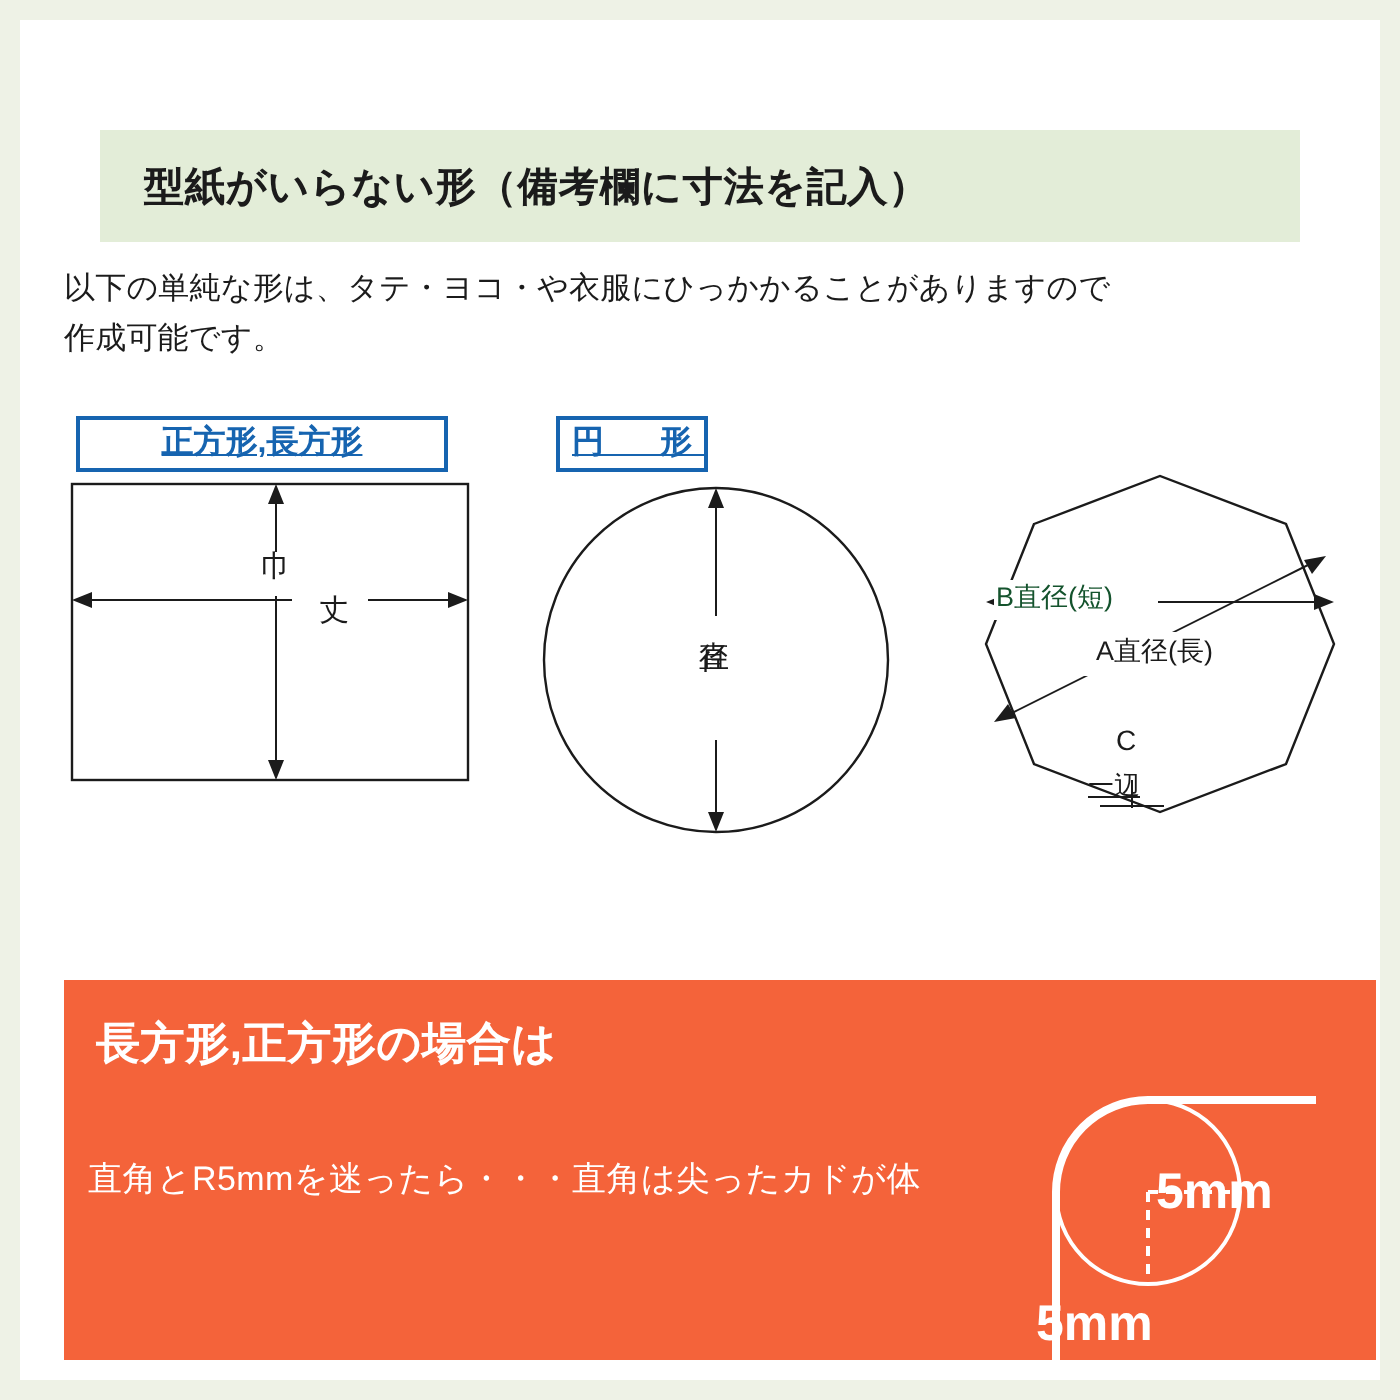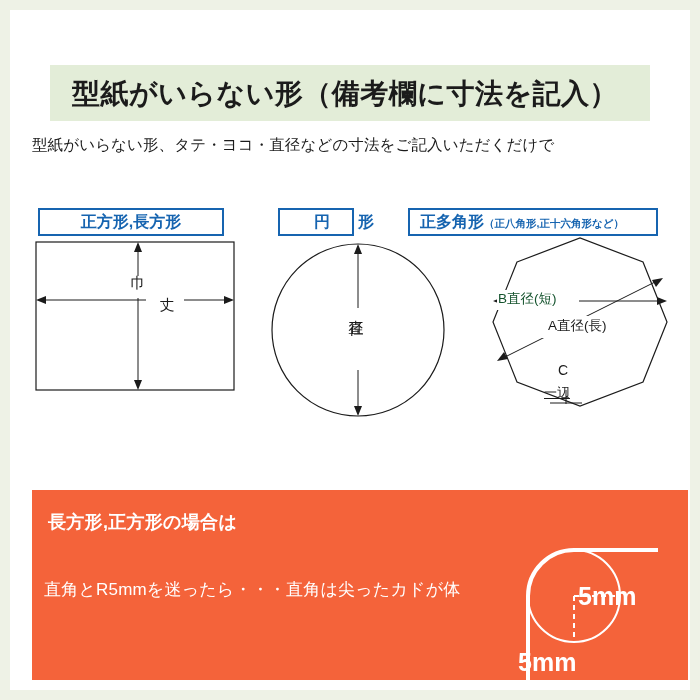--- a/index.html
+++ b/index.html
@@ -21,21 +21,21 @@
   .header-band{
     position:absolute;
     left:40px;top:55px;
     width:600px;height:56px;
     background:#e3edd8;
   }
   .header-title{
     position:absolute;
     left:62px;top:63px;
     width:580px;height:42px;
-    font-size:28px;
+    font-size:20px;
     font-weight:bold;
     letter-spacing:0.5px;
     color:#1b1b1b;
     line-height:42px;
     white-space:nowrap;
   }
 
   
   .intro{
     position:absolute;
@@ -51,23 +51,24 @@
   .chip{
     position:absolute;
     box-sizing:border-box;
     border:2px solid #1664b0;
     color:#1664b0;
     font-weight:bold;
     font-size:16px;
     text-align:center;
     background:#ffffff;
     white-space:nowrap;
+    text-decoration:underline;
   }
   .chip-rect{left:28px;top:198px;width:186px;height:28px;line-height:24px;}
-  .chip-circle{left:268px;top:198px;width:76px;height:28px;line-height:24px;letter-spacing:6px;text-indent:6px;padding-left:28px;}
+  .chip-circle{left:268px;top:198px;width:76px;height:28px;line-height:24px;letter-spacing:6px;text-indent:6px;}
   .chip-poly{left:398px;top:198px;width:250px;height:28px;line-height:24px;text-align:left;padding-left:10px;}
   .chip-poly .main{font-size:16px;}
   .chip-poly .sub{font-size:10.5px;font-weight:bold;}
 
   
   .diagram{position:absolute;left:0;top:0;width:700px;height:700px;pointer-events:none;}
 
   .mm-note{
     position:absolute;
     left:140px;top:428px;
@@ -84,21 +85,21 @@
     left:22px;top:480px;
     width:656px;height:190px;
     background:#f4633a;
     box-sizing:border-box;
   }
   .ob-title{
     position:absolute;
     left:38px;top:498px;
     width:520px;
     color:#ffffff;
-    font-size:18px;
+    font-size:22px;
     font-weight:bold;
     line-height:28px;
     letter-spacing:0.3px;
   }
   .ob-body{
     position:absolute;
     left:34px;top:566px;
     width:470px;
     color:#ffffff;
     font-size:17px;
@@ -123,28 +124,26 @@
 </style>
 </head>
 <body>
 
 <div class="page">
 
   <div class="header-band"></div>
   <div class="header-title">型紙がいらない形（備考欄に寸法を記入）</div>
 
   <div class="intro">
-    <div>型紙がいらない形、タテ・ヨコ・直径などの寸法をご記入いただくだけで</div>
+    <div>以下の単純な形は、タテ・ヨコ・や衣服にひっかかることがありますので</div>
+    <div>作成可能です。</div>
   </div>
 
   <div class="chip chip-rect">正方形,長方形</div>
   <div class="chip chip-circle">円　形</div>
-  <div class="chip chip-poly">
-    <span class="main">正多角形</span><span class="sub">（正八角形,正十六角形など）</span>
-  </div>
 
   <svg class="diagram" viewBox="0 0 700 700" xmlns="http://www.w3.org/2000/svg">
 
     <rect x="26" y="232" width="198" height="148" fill="#ffffff" stroke="#1b1b1b" stroke-width="1.2"></rect>
 
     <line x1="34" y1="290" x2="216" y2="290" stroke="#1b1b1b" stroke-width="1"></line>
     <polygon points="26,290 36,286 36,294" fill="#1b1b1b"></polygon>
     <polygon points="224,290 214,286 214,294" fill="#1b1b1b"></polygon>
 
     <line x1="128" y1="240" x2="128" y2="372" stroke="#1b1b1b" stroke-width="1"></line>

